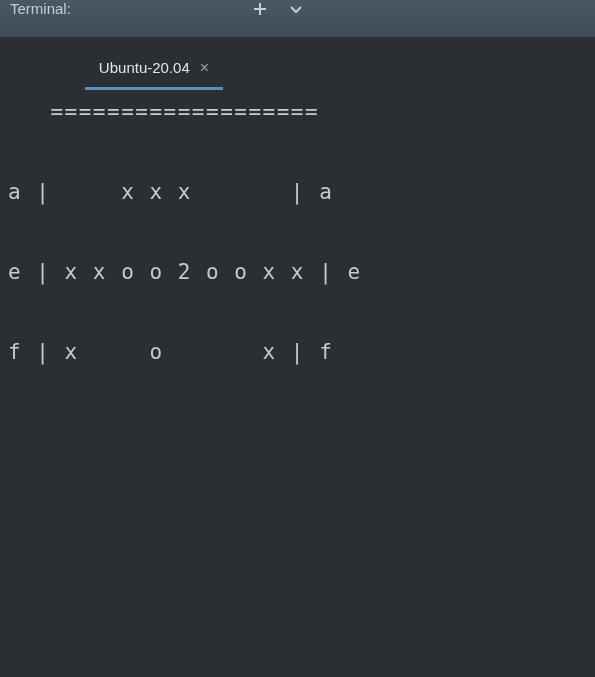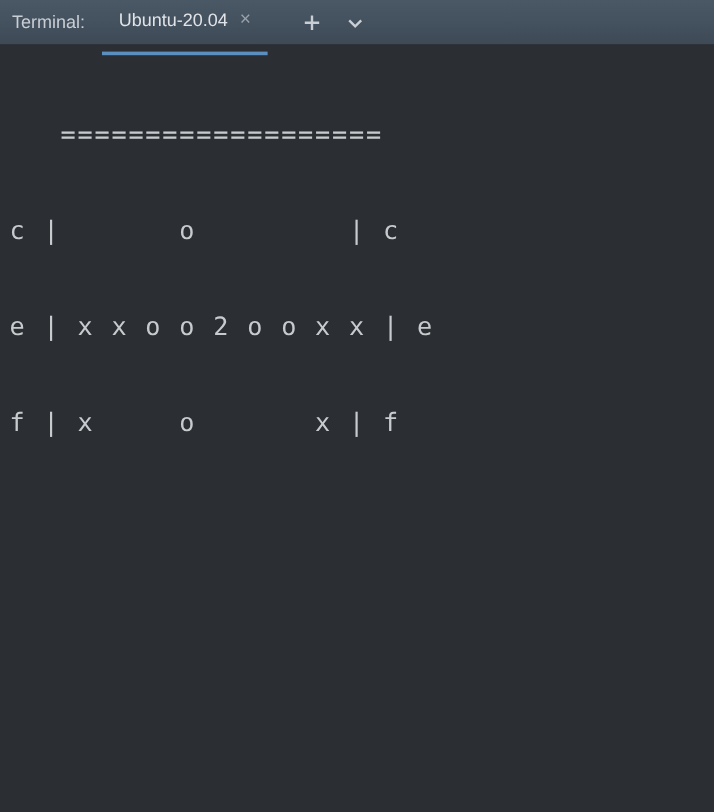--- a/index.html
+++ b/index.html
@@ -8,37 +8,38 @@
     font-family: "Menlo", "Consolas", "DejaVu Sans Mono", monospace;
     width: 595px;
     height: 677px;
     overflow: hidden;
   }
   .header {
     height: 38px;
     background: linear-gradient(#4a5866, #3e4a56);
     border-bottom: 1px solid #2a2f34;
     display: flex;
-    align-items: center;
+    align-items: flex-start;
     color: #c8ced4;
     font-family: -apple-system, "Segoe UI", Arial, sans-serif;
     font-size: 15px;
   }
   .header-label {
     padding: 0 14px 0 10px;
   }
   .tab {
-    height: 54px;
+    height: 42px;
     display: flex;
     align-items: center;
     padding: 0 14px;
     gap: 10px;
     border-bottom: 3px solid #5a8fbf;
     color: #e0e4e8;
     cursor: pointer;
+    margin-top: 48px;
   }
   .tab-close {
     color: #9aa3ac;
     font-size: 16px;
     line-height: 1;
     cursor: pointer;
   }
   .header-actions {
     display: flex;
     align-items: center;
@@ -83,21 +84,21 @@
     <span class="icon-btn">
       <svg width="16" height="16" viewBox="0 0 16 16" fill="none" stroke-width="2">
         <polyline points="3,6 8,11 13,6"></polyline>
       </svg>
     </span>
   </div>
 </div>
 
 <div class="terminal">
 <div>   ===================</div>
-<div>c |       o         | c</div>
+<div>a |     x x x       | a</div>
 <div>e | x x o o 2 o o x x | e</div>
 <div>f | x     o       x | f</div>
 
 
 
 
 
 
 
 </div>

